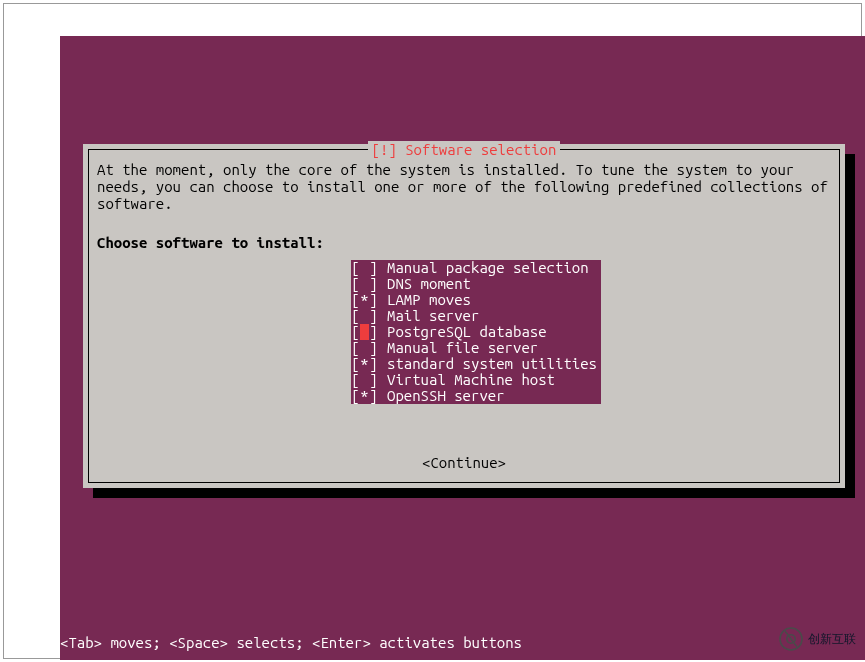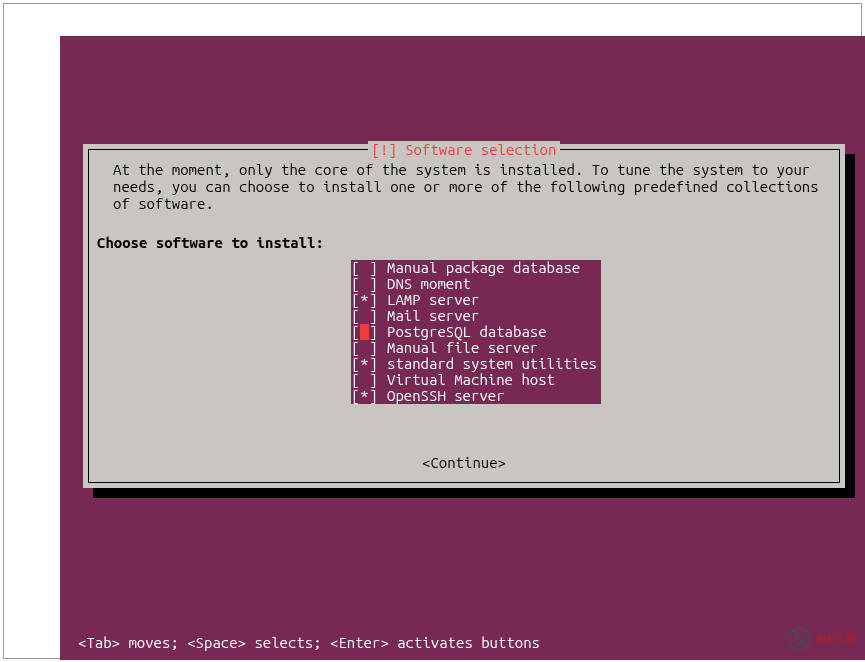--- a/index.html
+++ b/index.html
@@ -45,21 +45,21 @@
     }
     .title-wrap{
       position:absolute; top:-9px; left:0; width:100%;
       display:flex; justify-content:center;
     }
     .title{
       background:#c9c6c2; color:#ee3d3d;
       padding:0 4px;
     }
     .body-text{
-      position:absolute; top:17px; left:30px; right:14px;
+      position:absolute; top:17px; left:14px; right:14px;
       white-space:pre-wrap; line-height:17px;
     }
     .prompt{
       position:absolute; top:90px; left:14px;font-weight:bold;
     }
     .list{
       position:absolute; top:116px; left:268px; width:250px;
       background:#772953; color:#fff;
     }
     .list-row{
@@ -69,27 +69,27 @@
     .mark{ width:9px; text-align:center; display:inline-block; }
     .mark-cursor{ background:#ee3d3d; color:#ee3d3d; }
     .space{ width:9px; }
     .label{ white-space:pre; }
     .continue{
       position:absolute; top:281px; left:0; width:100%;
       text-align:center;
       margin-top:29px;
     }
     .hint{
-      position:absolute; left:18px; bottom:9px; color:#fff;
+      position:absolute; left:0; bottom:9px; color:#fff;
     }
     .watermark{
       position:absolute; right:9px; bottom:11px;
       display:flex; align-items:center; gap:5px;
-      color:#b91c1c; font-family:"Microsoft YaHei","PingFang SC",sans-serif;
-      font-size:10px; font-weight:500;
+      color:#0f172a; font-family:"Microsoft YaHei","PingFang SC",sans-serif;
+      font-size:12px; font-weight:500;
     }
     .wm-icon{
       width:24px; height:24px;
     }
     .wm-icon svg{ display:block; }
   </style>
 </head>
 <body>
 
 <div class="outer-border"></div>
@@ -109,35 +109,35 @@
       <div class="body-text">At the moment, only the core of the system is installed. To tune the system to your needs, you can choose to install one or more of the following predefined collections of software.</div>
 
       <div class="prompt">Choose software to install:</div>
 
       <div class="list" id="software-list">
           <div class="list-row">
             <span class="bracket-open">[</span>
             <span class="mark"> </span>
             <span class="bracket-close">]</span>
             <span class="space">&nbsp;</span>
-            <span class="label">Manual package database</span>
+            <span class="label">Manual package selection</span>
           </div>
           <div class="list-row">
             <span class="bracket-open">[</span>
             <span class="mark"> </span>
             <span class="bracket-close">]</span>
             <span class="space">&nbsp;</span>
             <span class="label">DNS moment</span>
           </div>
           <div class="list-row">
             <span class="bracket-open">[</span>
             <span class="mark">*</span>
             <span class="bracket-close">]</span>
             <span class="space">&nbsp;</span>
-            <span class="label">LAMP server</span>
+            <span class="label">LAMP moves</span>
           </div>
           <div class="list-row">
             <span class="bracket-open">[</span>
             <span class="mark"> </span>
             <span class="bracket-close">]</span>
             <span class="space">&nbsp;</span>
             <span class="label">Mail server</span>
           </div>
           <div class="list-row">
             <span class="bracket-open">[</span>

